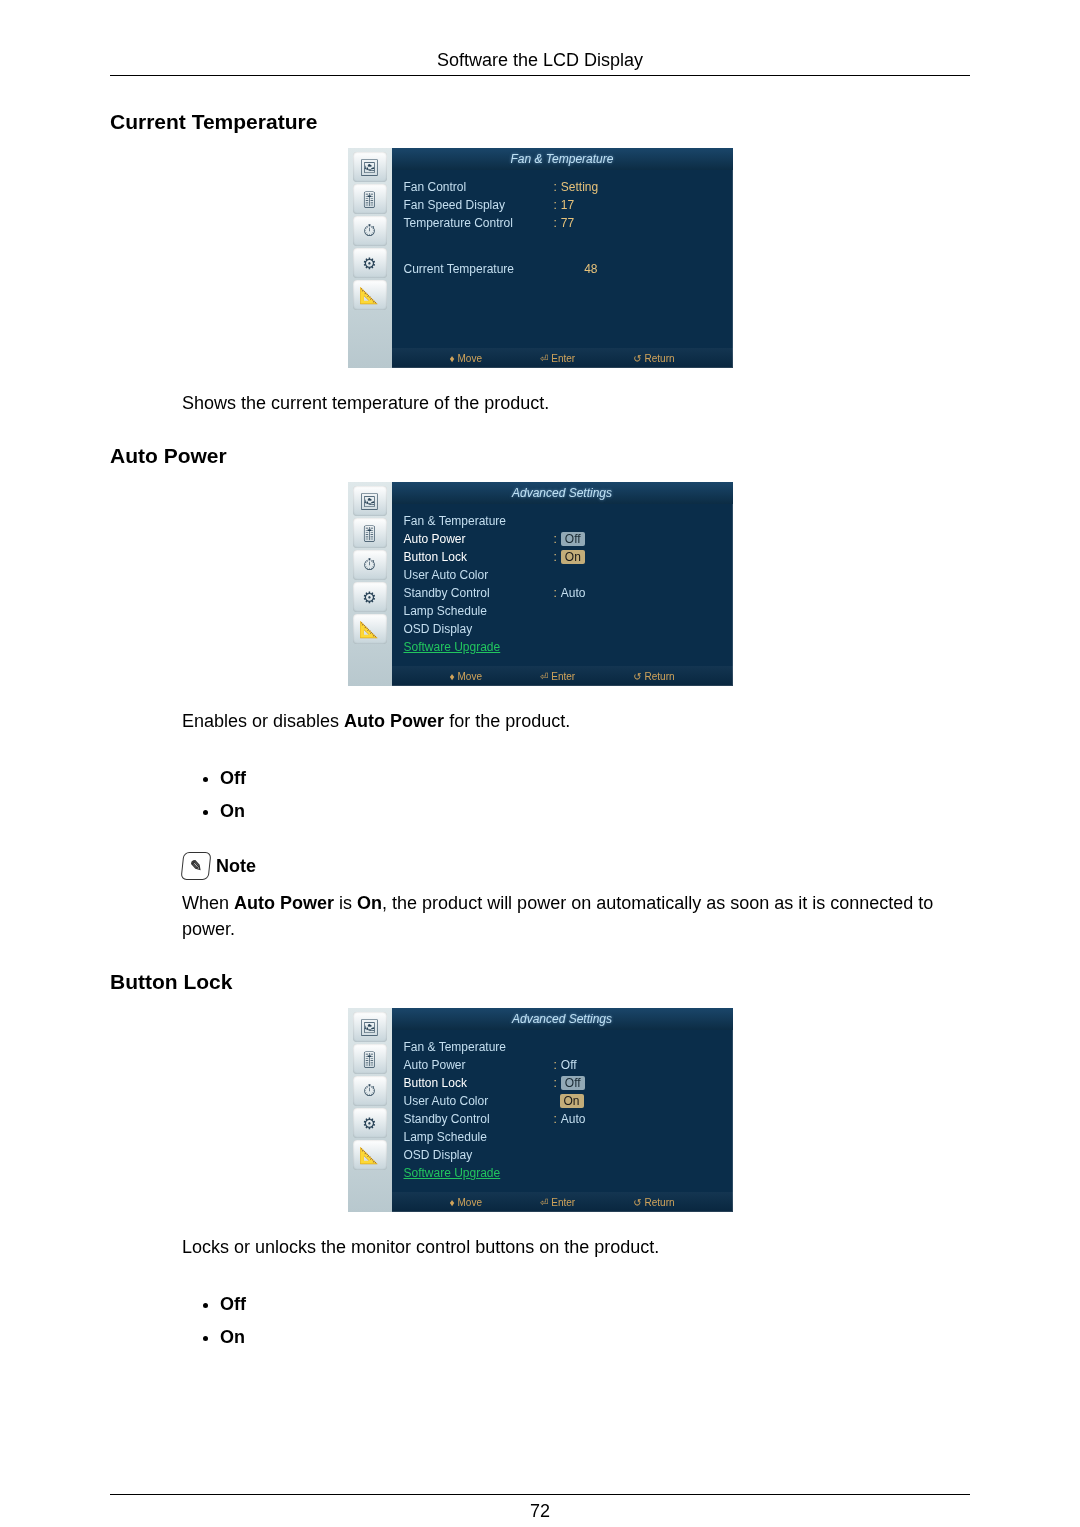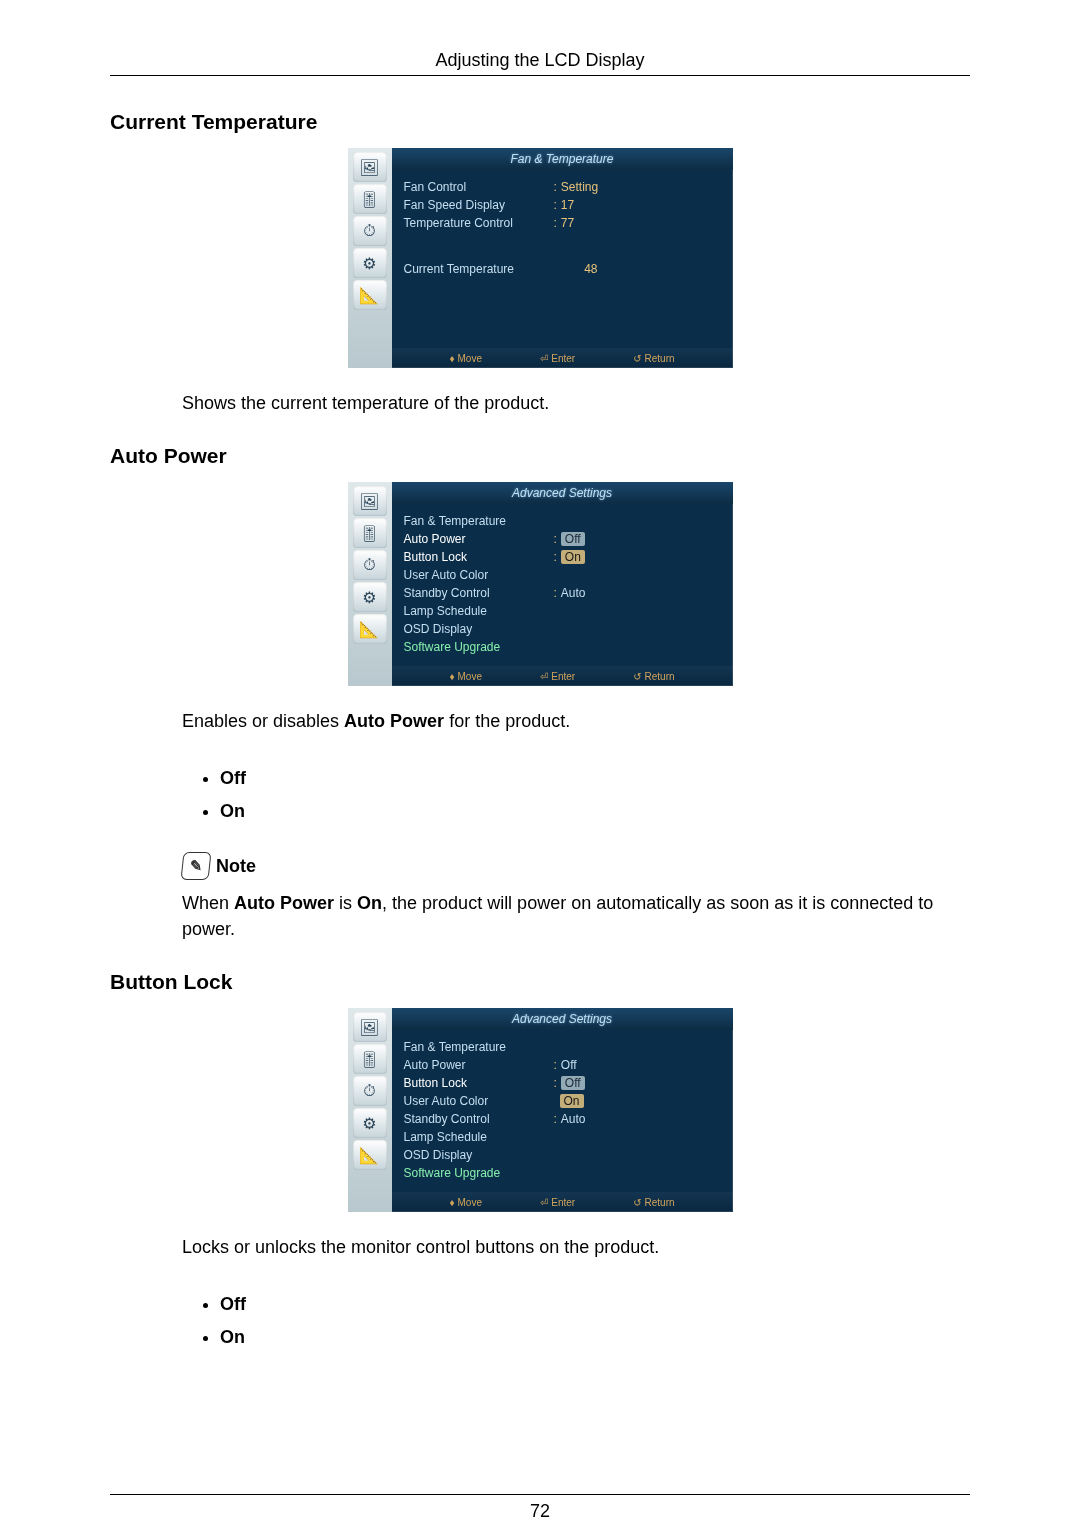--- a/index.html
+++ b/index.html
@@ -83,21 +83,21 @@
     min-height: 116px;
   }
   .osd .body.tall { min-height: 160px; }
   .osd .row {
     display: flex;
     color: #c5dff0;
     padding: 2px 0;
     align-items: center;
   }
   .osd .row.sel .lab { color: #fff; }
-  .osd .row.dim .lab { color: #86efac; }
+  .osd .row.dim .lab { color: #22c55e; text-decoration: underline; }
   .osd .lab { width: 150px; }
   .osd .col { color: #e7c27a; }
   .osd .val { color: #e7c27a; margin-left: 4px; }
   .osd .val.selbox {
     background: #92a9b6;
     color: #1a2a33;
     padding: 0 4px;
     border-radius: 2px;
   }
   .osd .val.selbox.on { background: #c3ad79; color:#1a1a1a;}
@@ -153,21 +153,21 @@
     text-align: center;
     padding-top: 6px;
     font-size: 18px;
   }
 </style>
 </head>
 <body>
 
 <div class="page">
 
-  <div class="header-line">Adjusting the LCD Display</div>
+  <div class="header-line">Software the LCD Display</div>
 
   <h2 class="section">Current Temperature</h2>
 
   <div class="osd-wrap">
     <div class="osd">
       <div class="sidebar">
         <div class="ico">
             <span>🖼</span>
           </div>
         <div class="ico">

